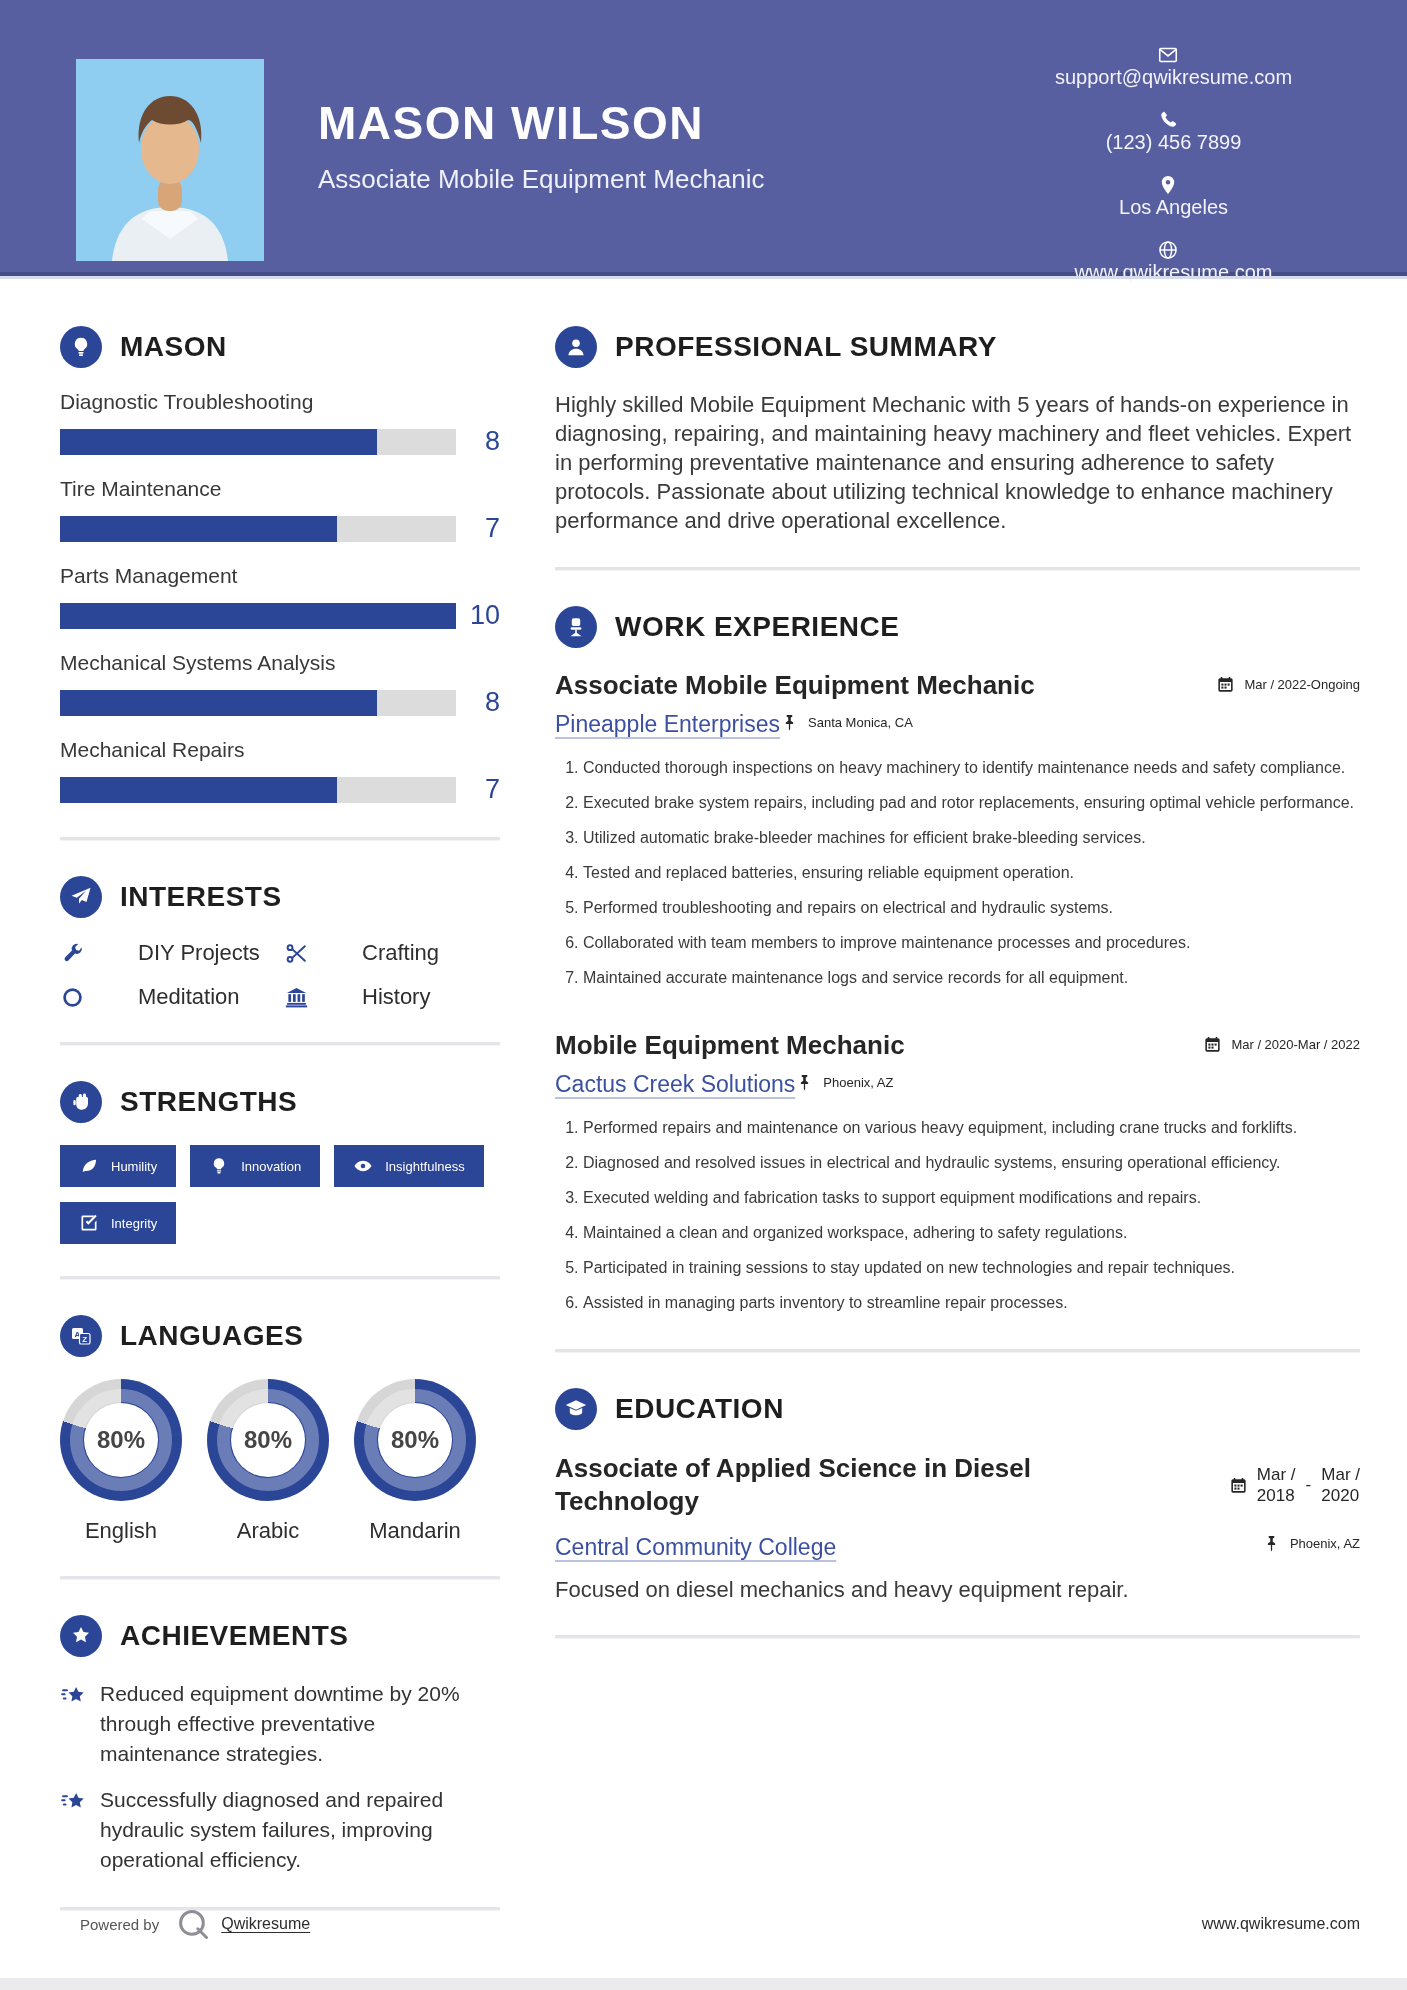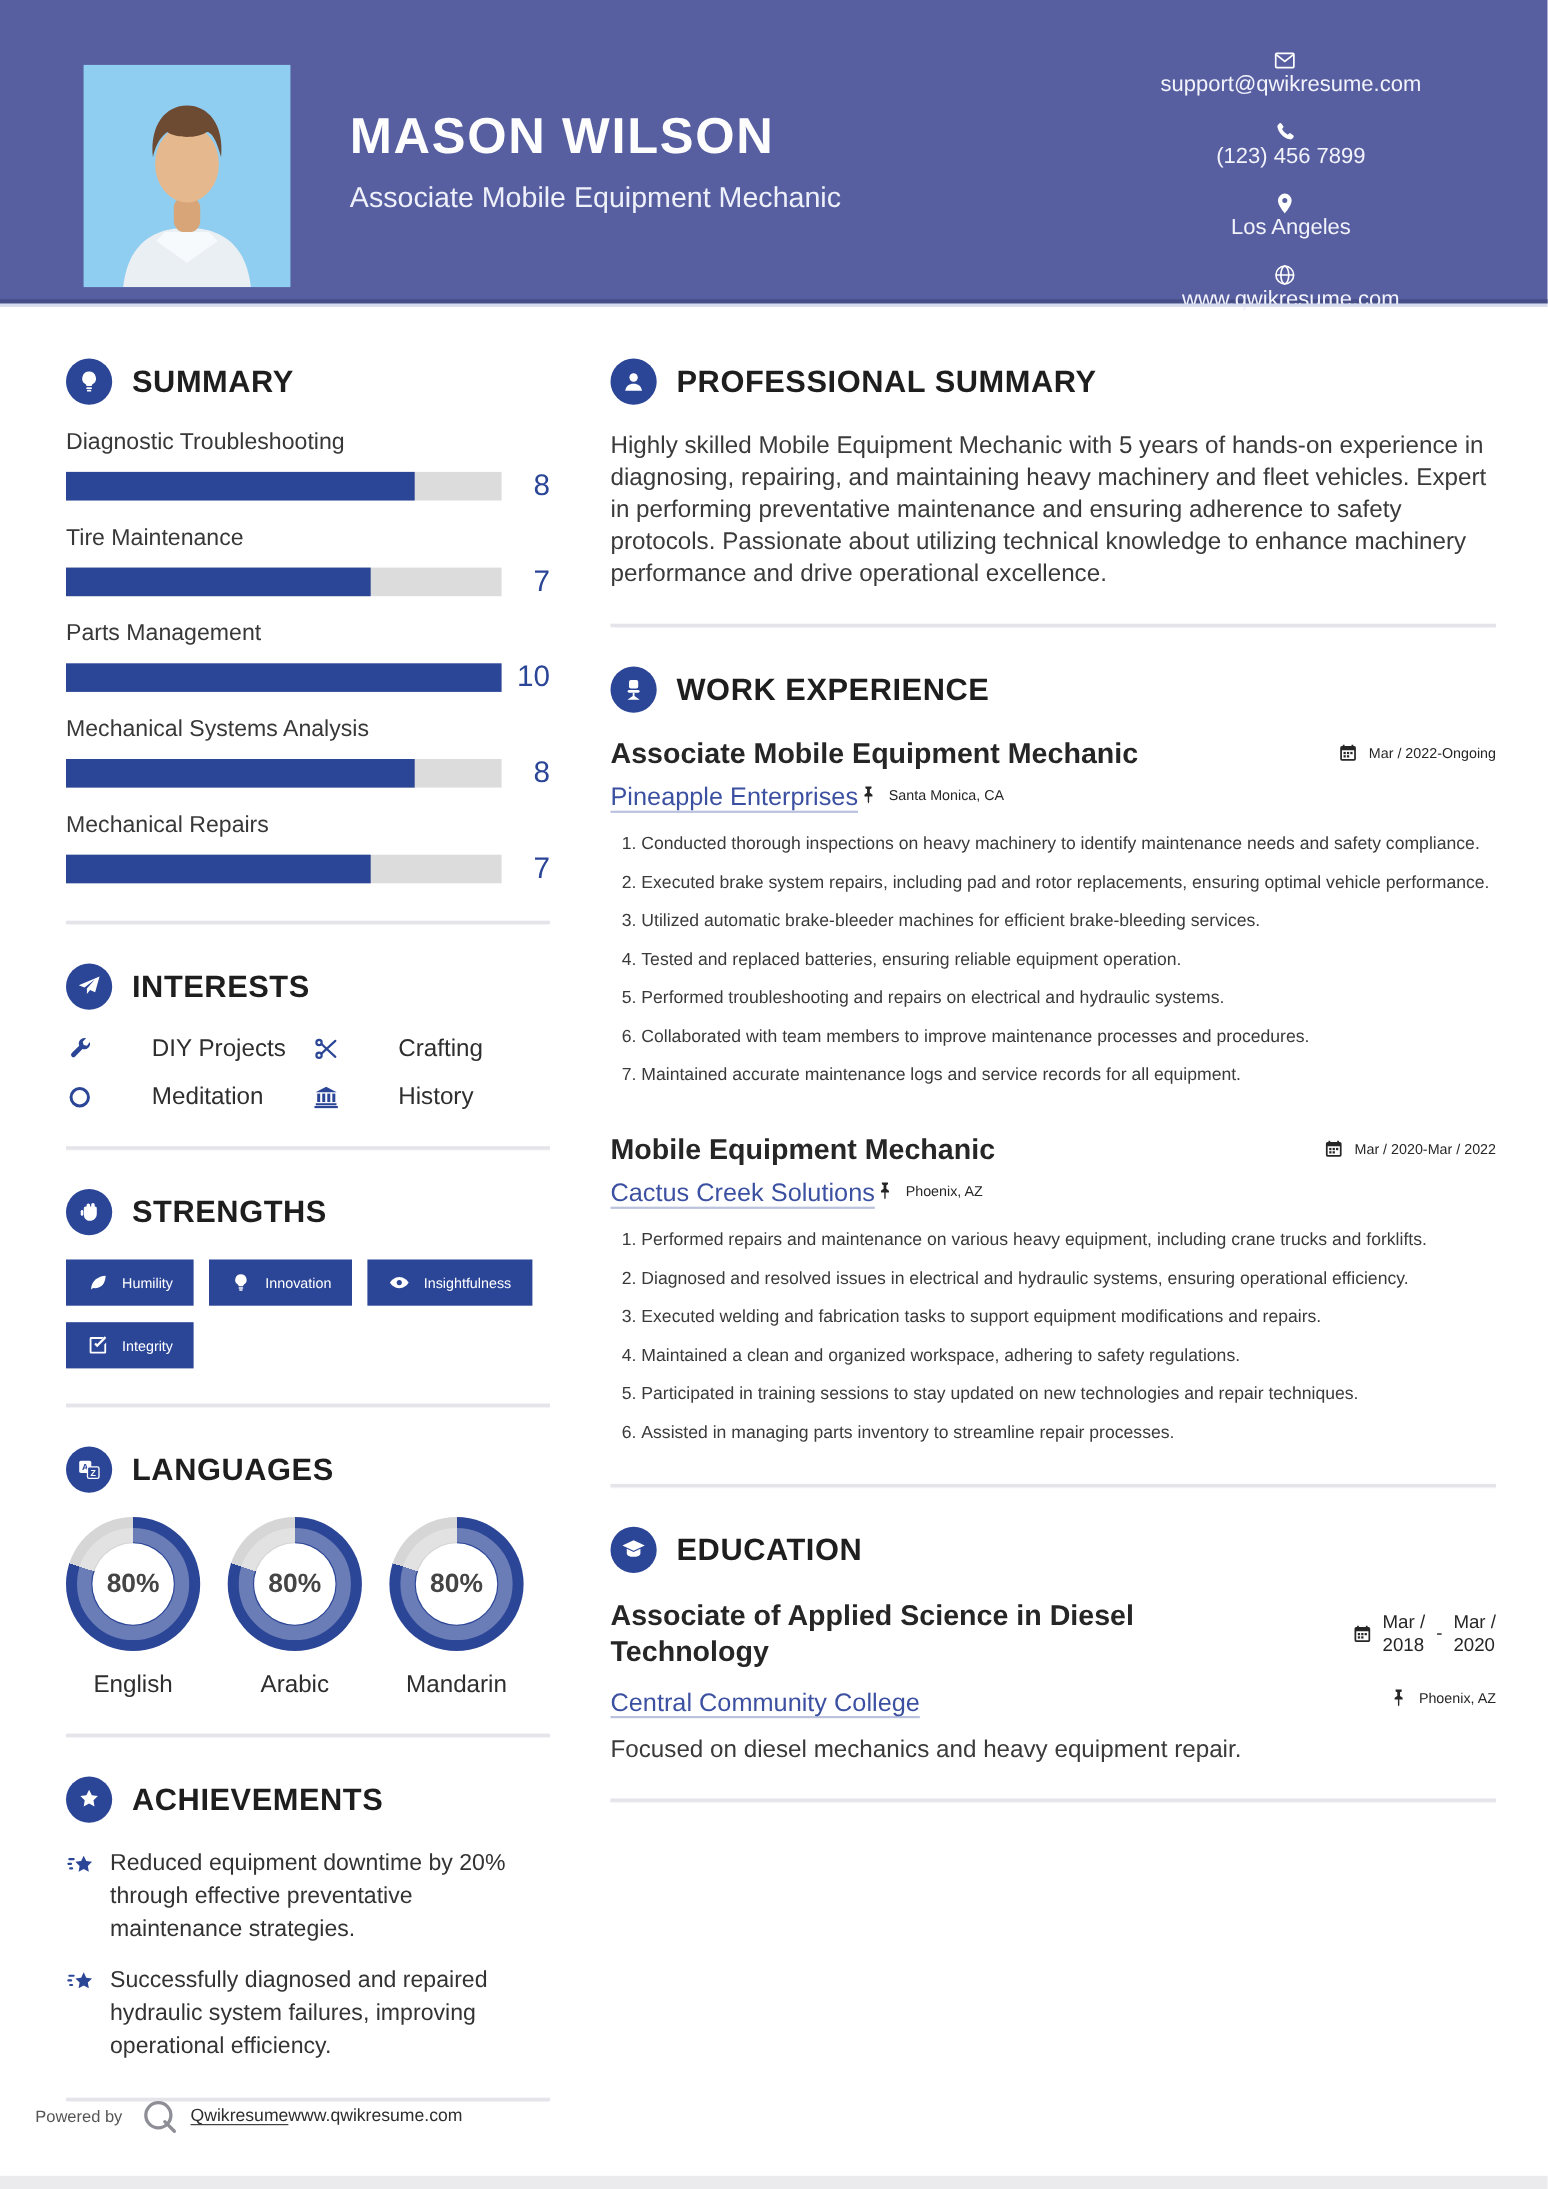--- a/index.html
+++ b/index.html
@@ -114,22 +114,22 @@
   .edu-date{display:flex;align-items:center;font-size:17px;color:#262626;white-space:nowrap;}
   .edu-date .micon{width:19px;height:19px;margin-right:9px;color:#262626;}
   .edu-date .micon svg{width:100%;height:100%;display:block;}
   .edu-date .stack{display:inline-flex;flex-direction:column;line-height:21px;}
   .edu-date .dash{margin:0 10px;}
   .edu-sub{display:flex;justify-content:space-between;align-items:flex-start;margin-top:16px;}
   .edu-note{font-size:22px;color:var(--body);margin-top:16px;}
   
   .footer{
     position:absolute;left:0;right:0;bottom:48px;
-    display:flex;justify-content:flex-start;align-items:center;
-    padding:0 47px 0 32px;
+    display:flex;justify-content:space-between;align-items:center;
+    padding:0 47px 0 80px;
   }
   .powered{display:flex;align-items:center;}
   .powered-text{font-size:15px;color:#555;}
   .q-logo{width:36px;height:36px;margin:0 10px 0 16px;color:#8e8e96;}
   .q-logo svg{width:100%;height:100%;display:block;}
   .brand-link{font-size:16px;color:#2d2d2d;text-decoration:underline;text-underline-offset:3px;cursor:pointer;}
   .site-link{font-size:16px;color:#2d2d2d;cursor:pointer;}
   .bottom-strip{position:absolute;left:0;right:0;bottom:0;height:12px;background:#ebebee;}
 </style>
 </head>
@@ -195,21 +195,21 @@
 
     <div>
       <div class="sec-head">
         <span class="sec-circle">
           <svg viewBox="0 0 24 24" fill="currentColor">
               <path d="M12 2.8a6.2 6.2 0 0 0-3.4 11.4c.6.4 1 1 1 1.7h4.8c0-.7.4-1.3 1-1.7A6.2 6.2 0 0 0 12 2.8z"></path>
               <rect x="9.4" y="17" width="5.2" height="1.7" rx=".85"></rect>
               <rect x="10" y="19.3" width="4" height="1.7" rx=".85"></rect>
             </svg>
         </span>
-        <span class="sec-title">SUMMARY</span>
+        <span class="sec-title">MASON</span>
       </div>
       <div class="skill">
         <div class="skill-label">Diagnostic Troubleshooting</div>
         <div class="skill-bar-row">
           <div class="skill-track">
               <div class="skill-fill" style="width: 80%;"></div>
             </div>
           <div class="skill-value">8</div>
         </div>
       </div>

